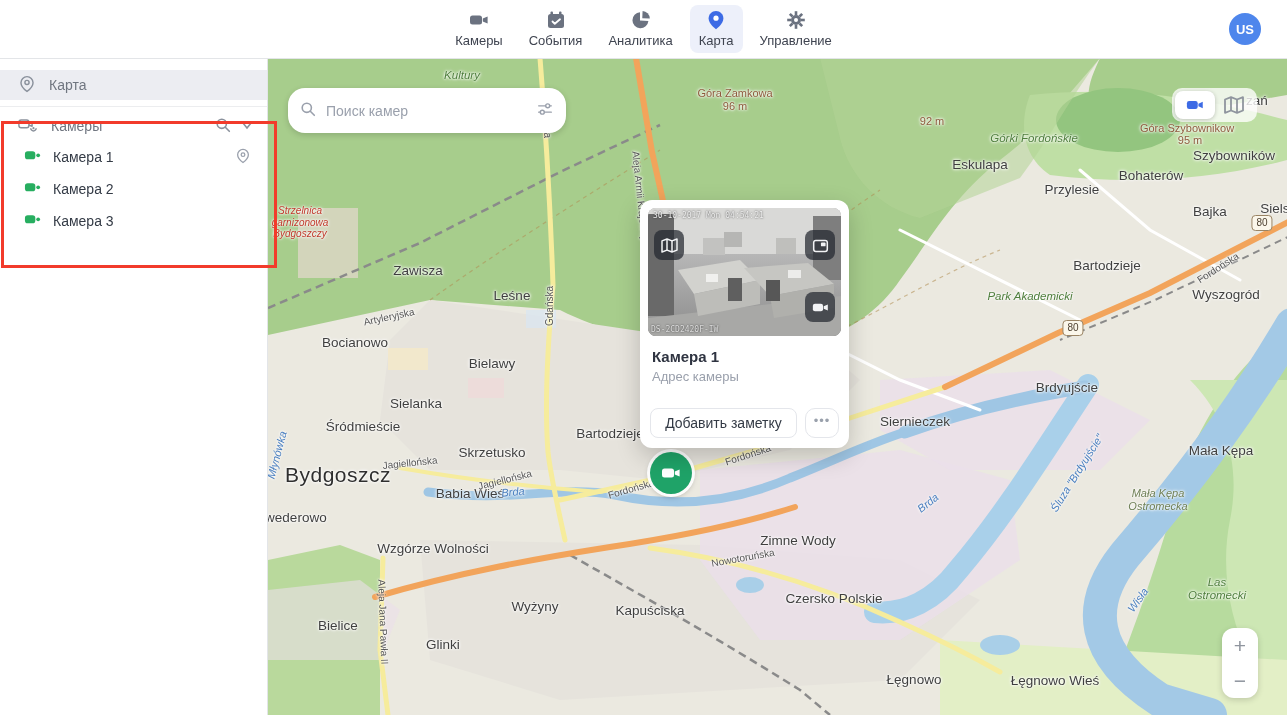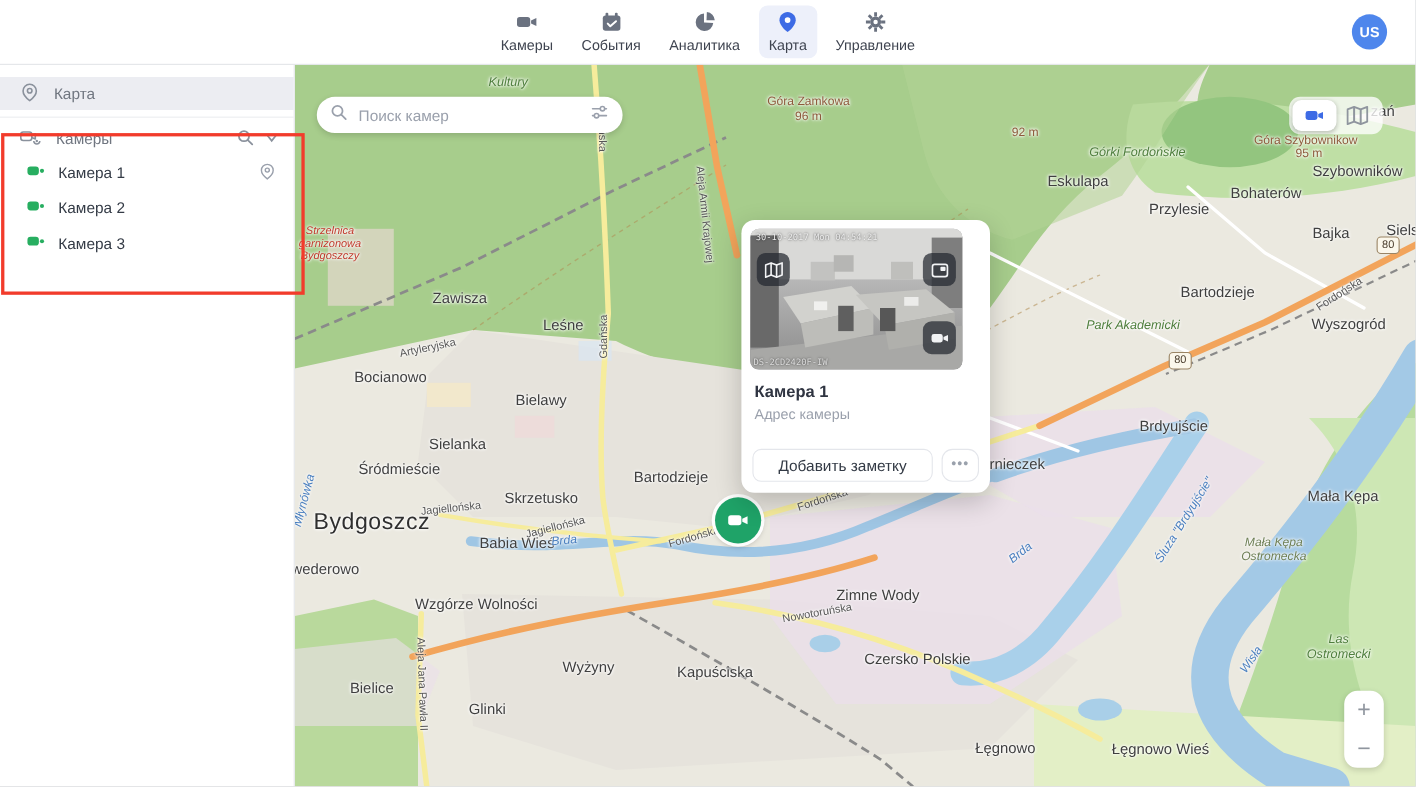--- a/index.html
+++ b/index.html
@@ -42,21 +42,21 @@
   .ml.city{font-size:21px;color:#2F2F2F;letter-spacing:.5px;}
   .ml.street{font-size:10px;color:#565656;}
   .ml.water{font-size:11px;color:#4A7FBF;font-style:italic;}
   .ml.green{font-size:11.5px;color:#4E7E3C;font-style:italic;}
   .ml.green2{font-size:11px;color:#6E7F55;font-style:italic;}
   .ml.peak{font-size:11px;color:#8D5A3B;}
   .ml.badge{font-size:10px;color:#4D4030;background:#FBF7EB;border:1.5px solid #9A8464;
             border-radius:4px;padding:0 4px;line-height:14px;text-shadow:none;}
   .ml.mil{font-size:10px;color:#C0392B;font-style:italic;}
   
-  #search{position:absolute;left:20px;top:30px;width:278px;height:33px;background:#fff;border-radius:17px;
+  #search{position:absolute;left:20px;top:30px;width:278px;height:45px;background:#fff;border-radius:17px;
           box-shadow:0 2px 6px rgba(0,0,0,.16);display:flex;align-items:center;padding:0 12px;
           box-sizing:border-box;gap:8px;z-index:20;}
   #search input{border:none;outline:none;flex:1;font-size:14px;color:#3F4450;font-family:inherit;background:transparent;}
   #search input::placeholder{color:#9AA0AC;}
   
   #layerctl{position:absolute;left:904px;top:30px;width:85px;height:34px;background:rgba(255,255,255,.78);
             border-radius:10px;display:flex;align-items:center;justify-content:space-between;
             padding:3px;box-sizing:border-box;z-index:20;}
   #layerctl .seg{width:40px;height:28px;display:flex;align-items:center;justify-content:center;
                  border-radius:8px;cursor:pointer;color:#8F959E;}
@@ -64,21 +64,21 @@
   
   #zoomctl{position:absolute;left:954px;top:570px;width:36px;height:70px;background:#fff;border-radius:12px;
            box-shadow:0 2px 6px rgba(0,0,0,.16);display:flex;flex-direction:column;z-index:20;}
   #zoomctl .zbtn{flex:1;display:flex;align-items:center;justify-content:center;font-size:21px;
                  color:#8F959E;cursor:pointer;}
   
   #marker{position:absolute;left:382px;top:394px;width:42px;height:42px;border-radius:50%;
           background:#1FA368;display:flex;align-items:center;justify-content:center;color:#fff;
           box-shadow:0 0 0 3px rgba(255,255,255,.95),0 2px 6px rgba(0,0,0,.35);cursor:pointer;z-index:15;}
   
-  #popup{position:absolute;left:406px;top:142px;width:226px;height:248px;background:#fff;border-radius:12px;
+  #popup{position:absolute;left:372px;top:142px;width:209px;height:248px;background:#fff;border-radius:12px;
          box-shadow:0 8px 24px rgba(0,0,0,.20);z-index:25;box-sizing:border-box;padding:8px;}
   #thumb{position:relative;width:193px;height:128px;border-radius:8px;overflow:hidden;background:#9a9a9a;}
   #thumb .ts{position:absolute;left:5px;top:3px;font-family:"DejaVu Sans Mono",monospace;font-size:8px;
              color:#EDEDED;text-shadow:0 0 2px rgba(0,0,0,.7);}
   #thumb .model{position:absolute;left:3px;bottom:2px;font-family:"DejaVu Sans Mono",monospace;font-size:8px;
              color:#DDD;text-shadow:0 0 2px rgba(0,0,0,.7);}
   .thumb-btn{position:absolute;width:30px;height:30px;border-radius:8px;background:rgba(35,39,47,.72);
              display:flex;align-items:center;justify-content:center;color:#F2F3F5;cursor:pointer;}
   #popup .title{font-size:15px;font-weight:bold;color:#2F3441;margin:12px 4px 0 4px;}
   #popup .sub{font-size:13px;color:#9AA0AC;margin:4px 4px 0 4px;}

